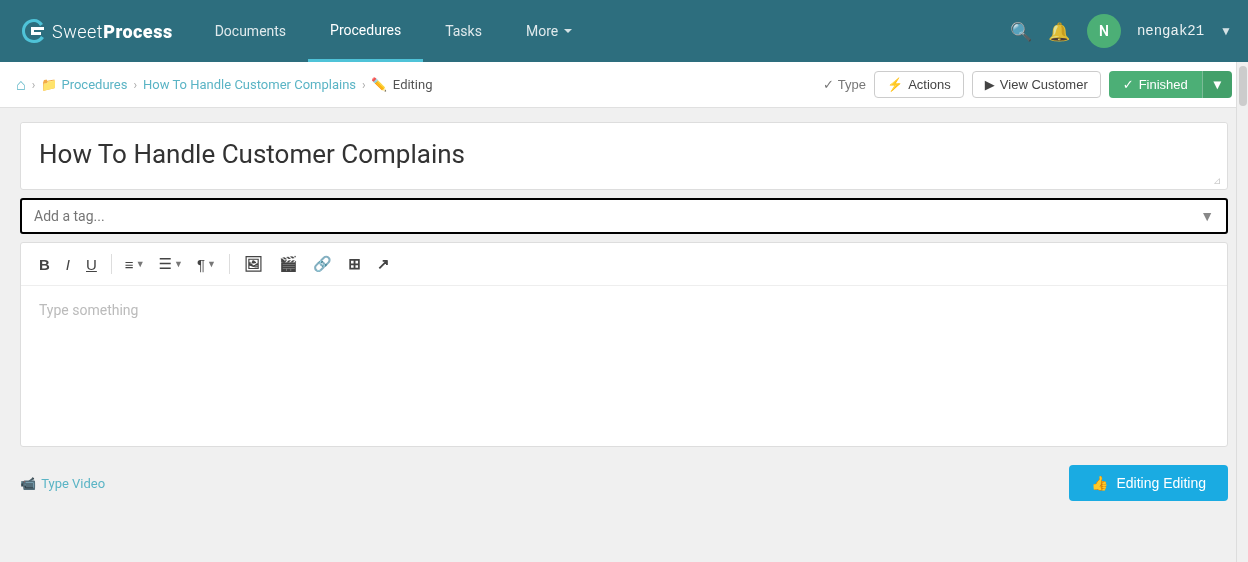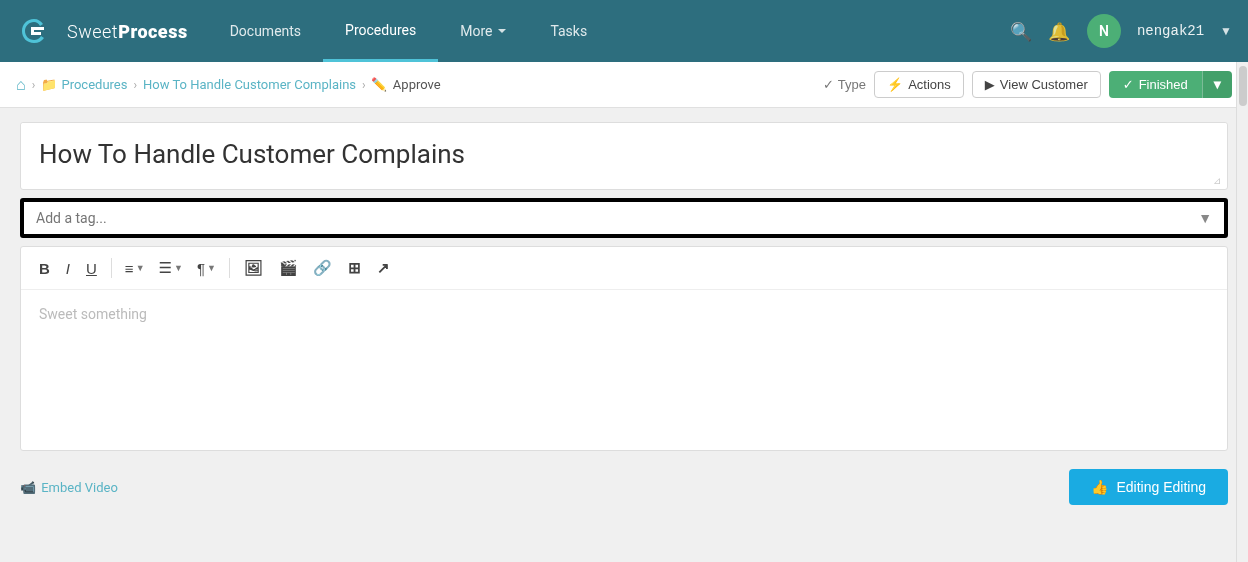--- a/index.html
+++ b/index.html
@@ -10,21 +10,21 @@
       background: #2d6e7e;
       height: 62px;
       display: flex;
       align-items: center;
       padding: 0 16px;
       gap: 0;
     }
     .navbar-brand {
       display: flex;
       align-items: center;
-      gap: 15px;
+      gap: 0;
       margin-right: 20px;
     }
     .brand-icon {
       width: 36px;
       height: 36px;
     }
     .brand-text {
       color: white;
       font-size: 18px;
       font-weight: 600;
@@ -236,21 +236,21 @@
       width: 12px;
       height: 12px;
       cursor: se-resize;
       color: #ccc;
       font-size: 10px;
     }
 
     
     .tag-bar {
       background: white;
-      border: 4px solid #000000;
+      border: 2px solid #000000;
       border-radius: 3px;
       margin-bottom: 8px;
       display: flex;
       align-items: center;
       padding: 8px 12px;
     }
     .tag-input {
       flex: 1;
       border: none;
       outline: none;
@@ -382,22 +382,22 @@
       <path d="M15 14 L28 14 L28 17 L18 17 L18 19 L25 19 L25 22 L15 22Z" fill="white"></path>
     </svg>
     <span class="brand-text">
       <span>Sweet</span><strong>Process</strong>
     </span>
   </div>
 
   <div class="nav-items">
     <a class="nav-item">Documents</a>
     <a class="nav-item active">Procedures</a>
+    <a class="nav-item">Tasks</a>
     <a class="nav-item has-arrow">More</a>
-    <a class="nav-item">Tasks</a>
   </div>
 
   <div class="nav-right">
     <span class="nav-icon">🔍</span>
     <span class="nav-icon">🔔</span>
     <div class="nav-avatar">N</div>
     <span class="nav-username">nengak21</span>
     <span class="nav-chevron">▼</span>
   </div>
 </nav>
@@ -409,21 +409,21 @@
     <span class="breadcrumb-folder-icon">📁</span>
     <span>Procedures</span>
   </a>
   <span class="breadcrumb-sep">›</span>
   <a class="breadcrumb-link">
     <span>How To Handle Customer Complains</span>
   </a>
   <span class="breadcrumb-sep">›</span>
   <span class="breadcrumb-current">
     <span>✏️</span>
-    <span>Approve</span>
+    <span>Editing</span>
   </span>
 
   <div class="breadcrumb-actions">
     <button class="btn-saved">
       <span>✓</span>
       <span>Type</span>
     </button>
     <button class="btn-actions">
       <span>⚡</span>
       <span>Actions</span>
@@ -496,28 +496,28 @@
       <button class="toolbar-btn">
         <span>⊞</span>
       </button>
 
       <button class="toolbar-btn">
         <span>↗</span>
       </button>
     </div>
 
     <div class="editor-body">
-      <span>Sweet something</span>
+      <span>Type something</span>
     </div>
   </div>
 
   <div class="bottom-bar">
     <a class="embed-video-link">
       <span>📹</span>
-      <span>Embed Video</span>
+      <span>Type Video</span>
     </a>
     <button class="btn-finished">
       <span>👍</span>
       <span>Editing Editing</span>
     </button>
   </div>
 
 </div>
 
 <div class="scroll-track">

